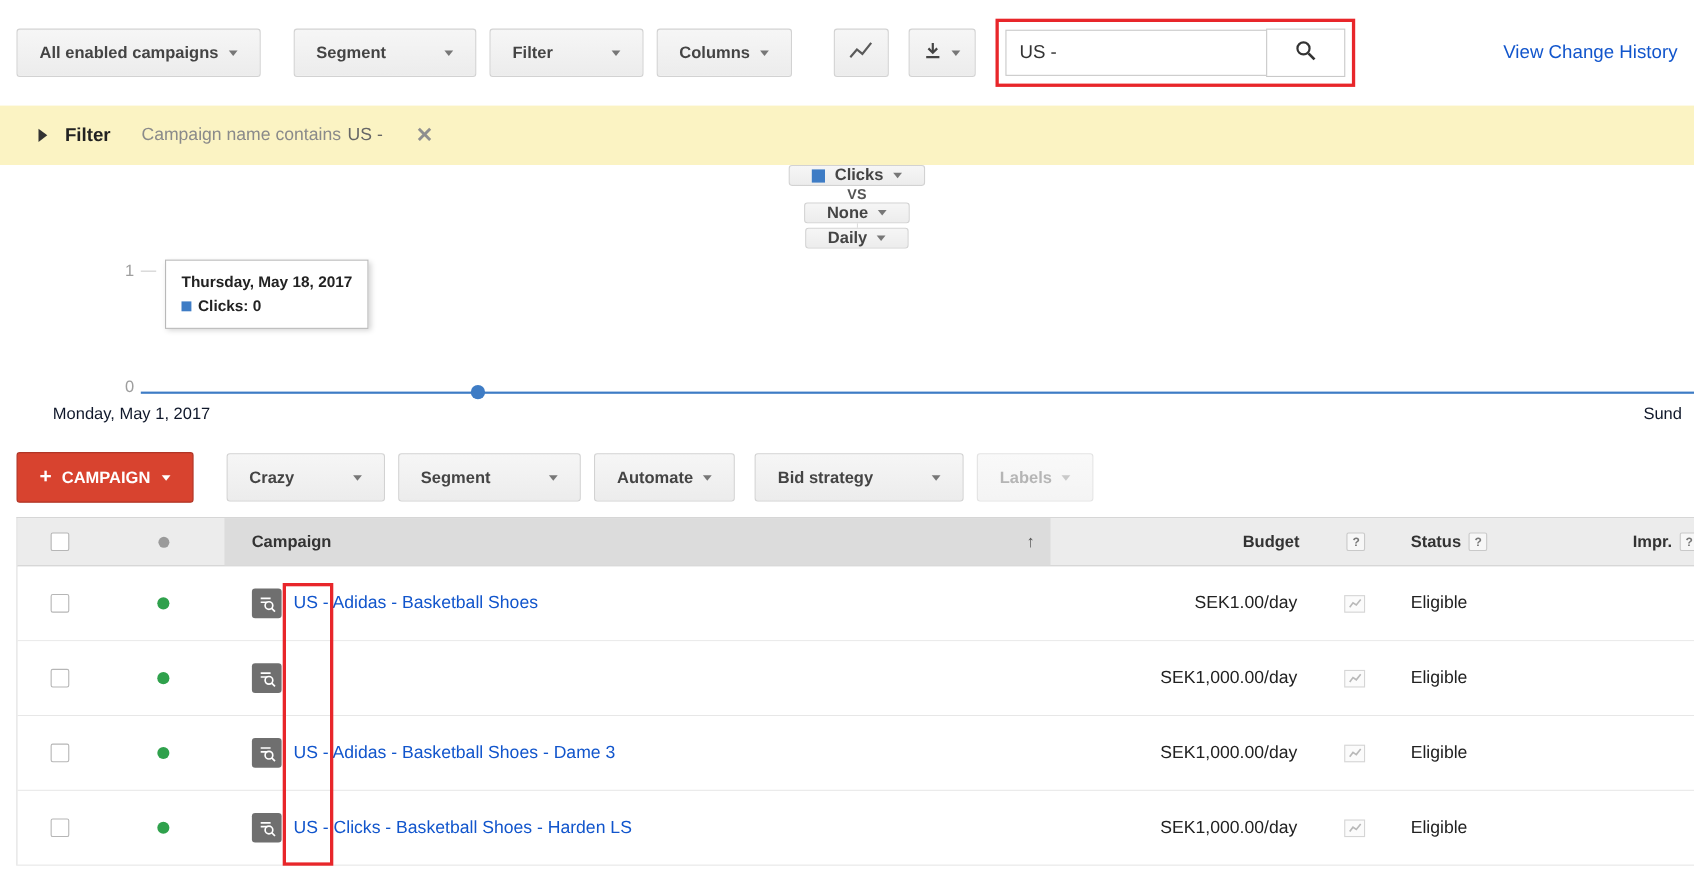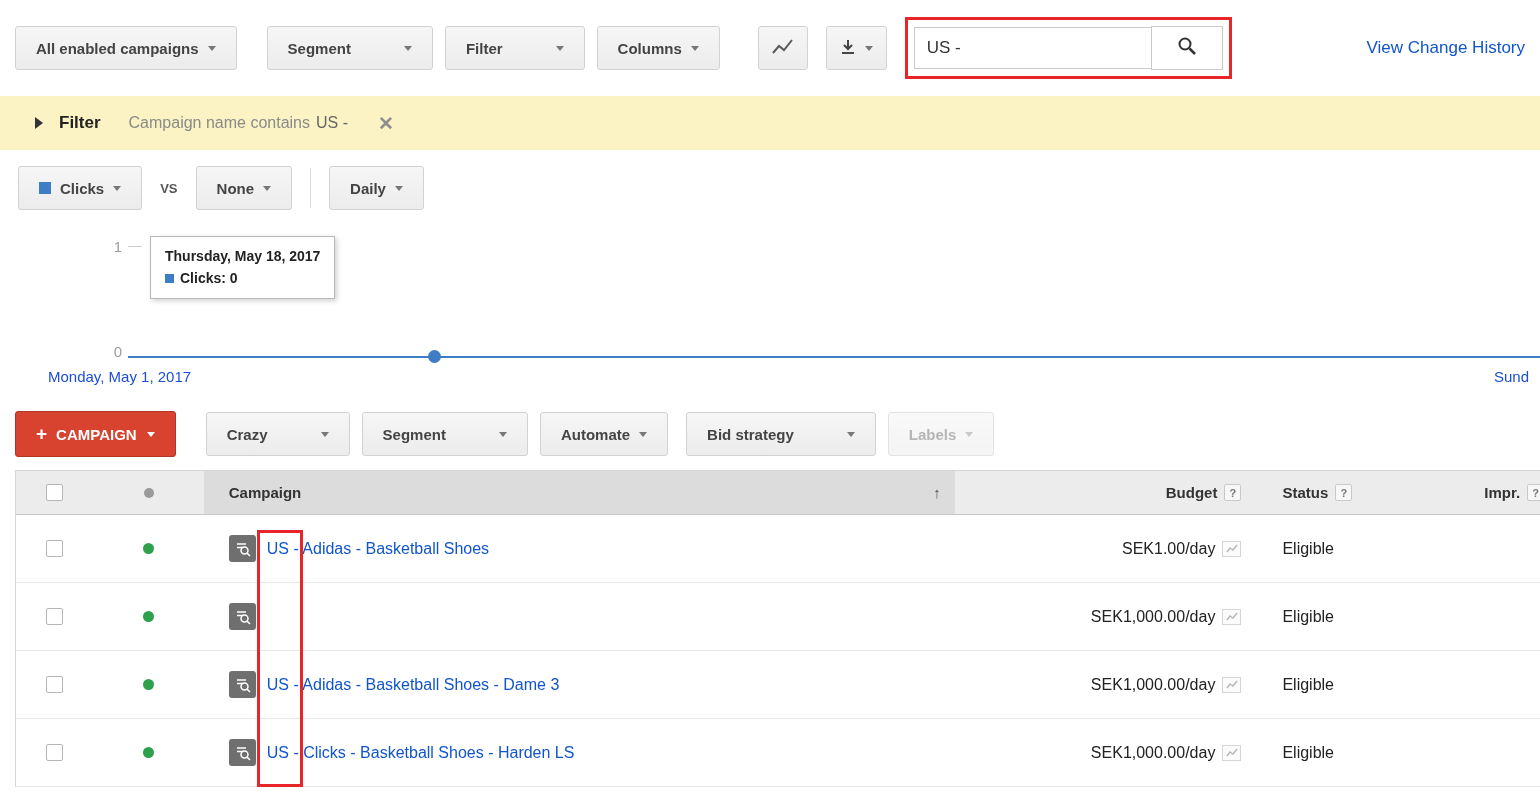--- a/index.html
+++ b/index.html
@@ -29,57 +29,57 @@
   
   .filterbar { height:54px; background:var(--filter_bar_yellow,#fbf3c3); display:flex; align-items:center; padding-left:35px; }
   .tri-right { width:0; height:0; border-top:6px solid transparent; border-bottom:6px solid transparent;
     border-left:8px solid #333; margin-right:16px; }
   .filterbar .ftitle { font-size:17px; font-weight:bold; color:#222; margin-right:28px; }
   .filterbar .fcond { font-size:16px; color:#8a8a8a; }
   .filterbar .fval { font-size:16px; color:#666; margin-left:6px; }
   .filterbar .fclose { margin-left:30px; color:#8f8f8f; font-size:19px; font-weight:bold; cursor:pointer; }
 
   
-  .chartbar { height:76px; display:flex; align-items:center; padding-left:18px; }
+  .chartbar { height:76px; display:flex; align-items:center; padding-left:18px;flex-direction:column; }
   .metric-square { width:12px; height:12px; background:var(--chart_blue,#3e7cc5); margin-right:9px; }
   .vs { font-size:13px; font-weight:bold; color:#555; margin:0 18px; }
   .vsep { width:1px; height:40px; background:#ddd; margin:0 18px; }
 
   
   .chart { position:relative; height:172px; }
   .ylab { position:absolute; width:24px; text-align:right; color:#9e9e9e; font-size:15px; }
   .ytick { position:absolute; height:1px; width:14px; background:#ccc; }
   .series-line { position:absolute; left:128px; right:0; top:130px; height:2px; background:var(--chart_blue,#3e7cc5); }
   .series-dot { position:absolute; left:428px; top:124px; width:13px; height:13px; border-radius:50%;
     background:var(--chart_blue,#3e7cc5); }
   .tooltip { position:absolute; left:150px; top:10px; background:#fff; border:1px solid #b9b9b9;
     box-shadow:2px 2px 5px rgba(0,0,0,.18); padding:9px 14px; font-size:14px; font-weight:bold;
     color:#222; line-height:1.55; z-index:3; }
   .tooltip .sq { display:inline-block; width:9px; height:9px; background:var(--chart_blue,#3e7cc5); margin-right:6px; }
-  .xlab { position:absolute; top:142px; color:#1d4ed8; font-size:15px; white-space:nowrap; }
+  .xlab { position:absolute; top:142px; color:#0f172a; font-size:15px; white-space:nowrap; }
 
   
   .actionbar { height:72px; display:flex; align-items:center; padding-left:15px; }
   .btn-red { display:inline-flex; align-items:center; height:46px; padding:0 20px; border-radius:3px;
     background:var(--button_red,#d8432f); border:1px solid #b03526; color:#fff; font-size:15px; font-weight:bold;
     cursor:pointer; margin-right:30px; }
   .btn-red .plus { font-size:19px; margin-right:9px; }
   .btn-red .caret { width:0; height:0; border-left:4px solid transparent; border-right:4px solid transparent;
     border-top:5px solid #fff; margin-left:10px; }
 
   
   .table { margin-left:15px; width:1652px; border:1px solid #d6d6d6; border-bottom:none; }
   .thead { display:flex; height:44px; background:#ececec; border-bottom:1px solid #c8c8c8;
     font-size:15px; font-weight:bold; color:#333; }
   .trow { display:flex; height:68px; background:#fff; border-bottom:1px solid #e7e7e7; font-size:16px; color:#222; }
   .cell { display:flex; align-items:center; }
   .col-check { width:78px; justify-content:center; }
   .col-dot { width:110px; justify-content:center; }
   .col-campaign { width:752px; padding-left:25px; }
-  .col-budget { width:312px; justify-content:flex-end; padding-right:25px; }
+  .col-budget { width:312px; justify-content:flex-end; padding-right:25px;gap:36px; }
   .col-status { width:140px; padding-left:16px;text-align:center; }
   .col-impr { width:260px; padding-left:78px; }
   .thead .col-campaign { background:#dcdcdc; }
   .sort-arrow { margin-left:auto; margin-right:14px; color:#555; font-size:15px; font-weight:normal; }
   .helpbox { width:17px; height:17px; min-width:17px; background:#f7f7f7; border:1px solid #c9c9c9; border-radius:2px;
     font-size:11px; font-weight:bold; color:#777; display:flex; align-items:center; justify-content:center; margin-left:7px; }
   .checkbox { width:17px; height:17px; border:1px solid #b6b6b6; border-radius:2px; background:#fff; cursor:pointer; }
   .graydot { width:10px; height:10px; border-radius:50%; background:#9a9a9a; }
   .gdot { width:11px; height:11px; border-radius:50%; background:var(--status_green,#2fa14c); }
   .cicon { width:27px; height:27px; min-width:27px; background:#6f6f6f; border-radius:3px;

